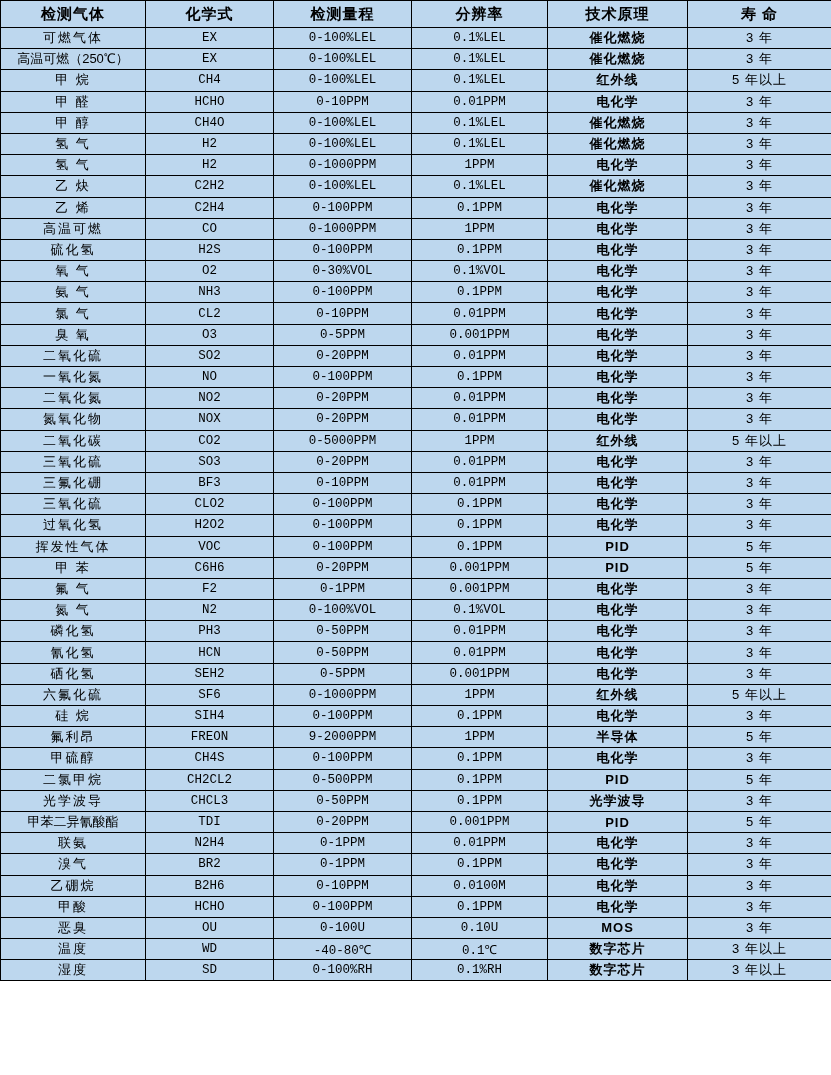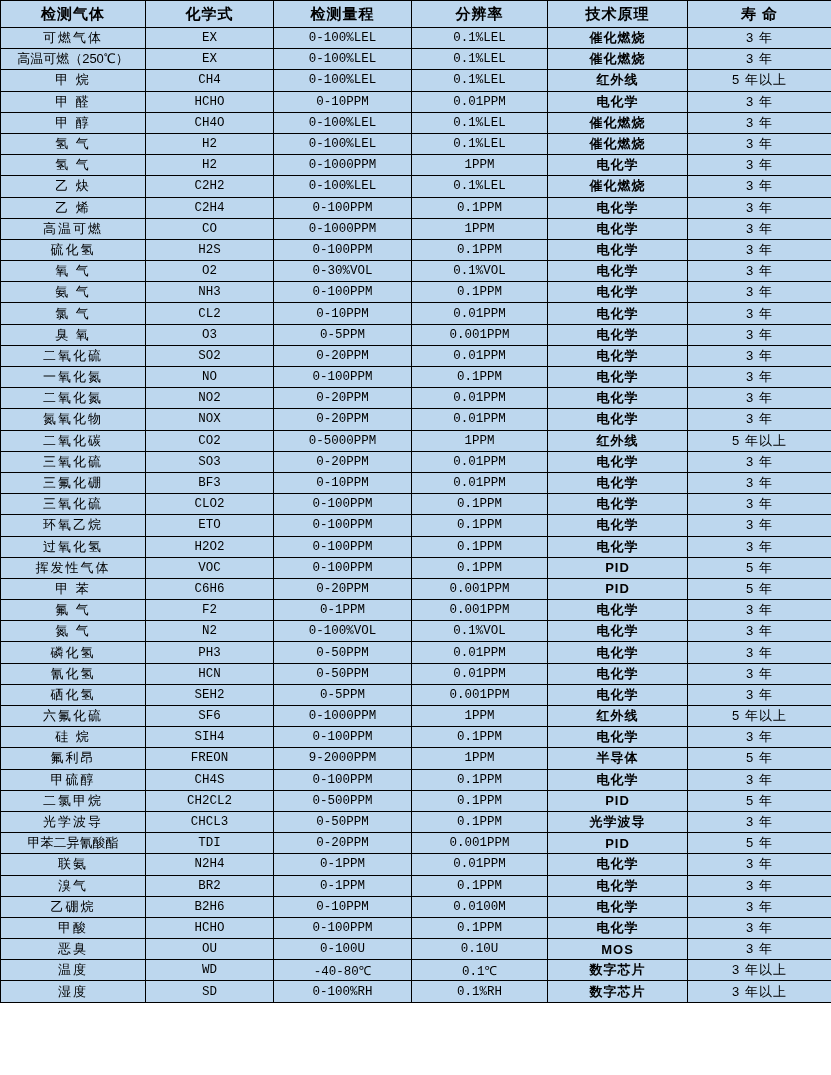--- a/index.html
+++ b/index.html
@@ -271,28 +271,20 @@
       </tr>
       <tr>
         <td class="name">三氧化硫</td>
         <td class="formula">CLO2</td>
         <td class="range">0-100PPM</td>
         <td class="res">0.1PPM</td>
         <td class="tech">电化学</td>
         <td class="life">3 年</td>
       </tr>
       <tr>
-        <td class="name">环氧乙烷</td>
-        <td class="formula">ETO</td>
-        <td class="range">0-100PPM</td>
-        <td class="res">0.1PPM</td>
-        <td class="tech">电化学</td>
-        <td class="life">3 年</td>
-      </tr>
-      <tr>
         <td class="name">过氧化氢</td>
         <td class="formula">H2O2</td>
         <td class="range">0-100PPM</td>
         <td class="res">0.1PPM</td>
         <td class="tech">电化学</td>
         <td class="life">3 年</td>
       </tr>
       <tr>
         <td class="name">挥发性气体</td>
         <td class="formula">VOC</td>

